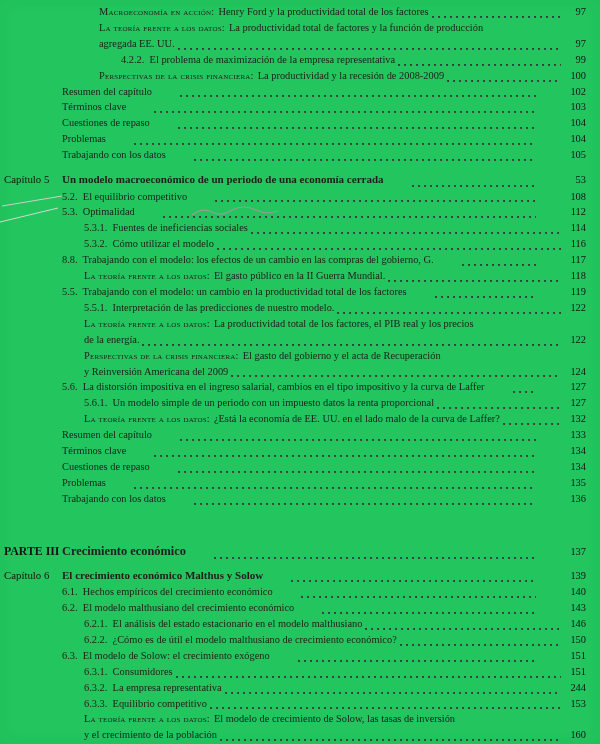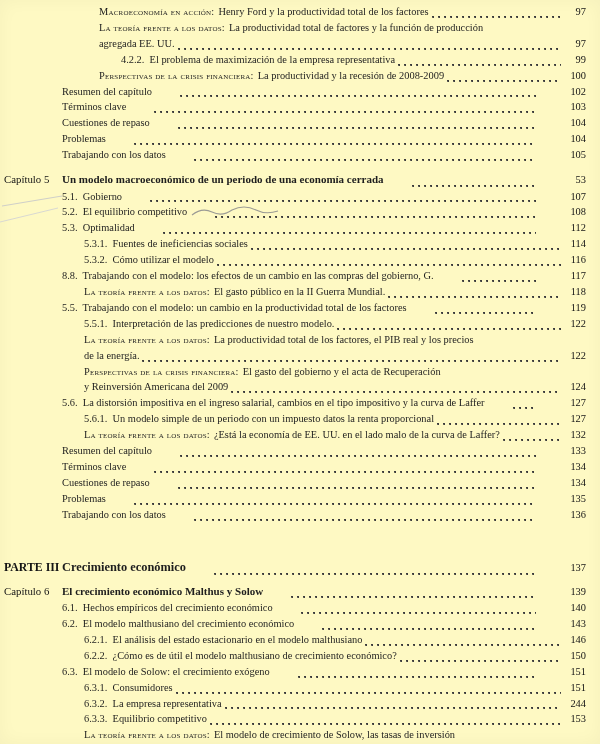--- a/index.html
+++ b/index.html
@@ -1,20 +1,20 @@
 <!DOCTYPE html>
 <html><head>
 <meta charset="utf-8">
 <style>
   * { margin:0; padding:0; box-sizing:border-box; }
   html,body { width:600px; height:744px; }
   body { background:#f4f4f1; font-family:"Liberation Serif", serif; }
   .page {
     position:relative; width:600px; height:744px; overflow:hidden;
-    background:#fef9c3; color:#1e1e1e;
+    background:#22c55e; color:#1e1e1e;
     padding:4px 14px 0 4px;
     box-shadow: inset 0 0 18px rgba(0,0,0,0.04);
   }
   .rows { position:relative; }
   .row {
     display:flex; align-items:baseline;
     font-size:10.4px; line-height:15.9px; white-space:pre;
   }
   .gutter { flex:0 0 58px; font-size:10.8px; color:#141414; }
   .entry { flex:1 1 auto; display:flex; align-items:baseline; min-width:0; }
@@ -59,21 +59,20 @@
       <div class="row noleader"><span class="gutter"></span><span class="entry indent-2"><span class="txt"><span class="sc">La teoría frente a los datos:</span>La productividad total de factores y la función de producción</span></span></div>
       <div class="row"><span class="gutter"></span><span class="entry indent-2"><span class="txt">agregada EE. UU.</span><span class="leader"></span><span class="pnum">97</span></span></div>
       <div class="row"><span class="gutter"></span><span class="entry indent-3"><span class="txt">4.2.2.  El problema de maximización de la empresa representativa</span><span class="leader"></span><span class="pnum">99</span></span></div>
       <div class="row"><span class="gutter"></span><span class="entry indent-2"><span class="txt"><span class="sc">Perspectivas de la crisis financiera:</span>La productividad y la recesión de 2008-2009</span><span class="leader"></span><span class="pnum">100</span></span></div>
       <div class="row"><span class="gutter"></span><span class="entry indent-0"><span class="txt">Resumen del capítulo</span><span class="leader"></span><span class="pnum">102</span></span></div>
       <div class="row"><span class="gutter"></span><span class="entry indent-0"><span class="txt">Términos clave</span><span class="leader"></span><span class="pnum">103</span></span></div>
       <div class="row"><span class="gutter"></span><span class="entry indent-0"><span class="txt">Cuestiones de repaso</span><span class="leader"></span><span class="pnum">104</span></span></div>
       <div class="row"><span class="gutter"></span><span class="entry indent-0"><span class="txt">Problemas</span><span class="leader"></span><span class="pnum">104</span></span></div>
       <div class="row"><span class="gutter"></span><span class="entry indent-0"><span class="txt">Trabajando con los datos</span><span class="leader"></span><span class="pnum">105</span></span></div>
       <div class="row style-chapter sp-8"><span class="gutter">Capítulo 5</span><span class="entry indent-0"><span class="txt">Un modelo macroeconómico de un periodo de una economía cerrada</span><span class="leader"></span><span class="pnum">53</span></span></div>
-      <div class="row"><span class="gutter"></span><span class="entry indent-0"><span class="txt">5.1.  Gobierno</span><span class="leader"></span><span class="pnum">107</span></span></div>
       <div class="row"><span class="gutter"></span><span class="entry indent-0"><span class="txt">5.2.  El equilibrio competitivo</span><span class="leader"></span><span class="pnum">108</span></span></div>
       <div class="row"><span class="gutter"></span><span class="entry indent-0"><span class="txt">5.3.  Optimalidad</span><span class="leader"></span><span class="pnum">112</span></span></div>
       <div class="row"><span class="gutter"></span><span class="entry indent-1"><span class="txt">5.3.1.  Fuentes de ineficiencias sociales</span><span class="leader"></span><span class="pnum">114</span></span></div>
       <div class="row"><span class="gutter"></span><span class="entry indent-1"><span class="txt">5.3.2.  Cómo utilizar el modelo</span><span class="leader"></span><span class="pnum">116</span></span></div>
       <div class="row"><span class="gutter"></span><span class="entry indent-0"><span class="txt">8.8.  Trabajando con el modelo: los efectos de un cambio en las compras del gobierno, G.</span><span class="leader"></span><span class="pnum">117</span></span></div>
       <div class="row"><span class="gutter"></span><span class="entry indent-1"><span class="txt"><span class="sc">La teoría frente a los datos:</span>El gasto público en la II Guerra Mundial.</span><span class="leader"></span><span class="pnum">118</span></span></div>
       <div class="row"><span class="gutter"></span><span class="entry indent-0"><span class="txt">5.5.  Trabajando con el modelo: un cambio en la productividad total de los factores</span><span class="leader"></span><span class="pnum">119</span></span></div>
       <div class="row"><span class="gutter"></span><span class="entry indent-1"><span class="txt">5.5.1.  Interpretación de las predicciones de nuestro modelo.</span><span class="leader"></span><span class="pnum">122</span></span></div>
       <div class="row noleader"><span class="gutter"></span><span class="entry indent-1"><span class="txt"><span class="sc">La teoría frente a los datos:</span>La productividad total de los factores, el PIB real y los precios</span></span></div>
       <div class="row"><span class="gutter"></span><span class="entry indent-1"><span class="txt">de la energía.</span><span class="leader"></span><span class="pnum">122</span></span></div>

